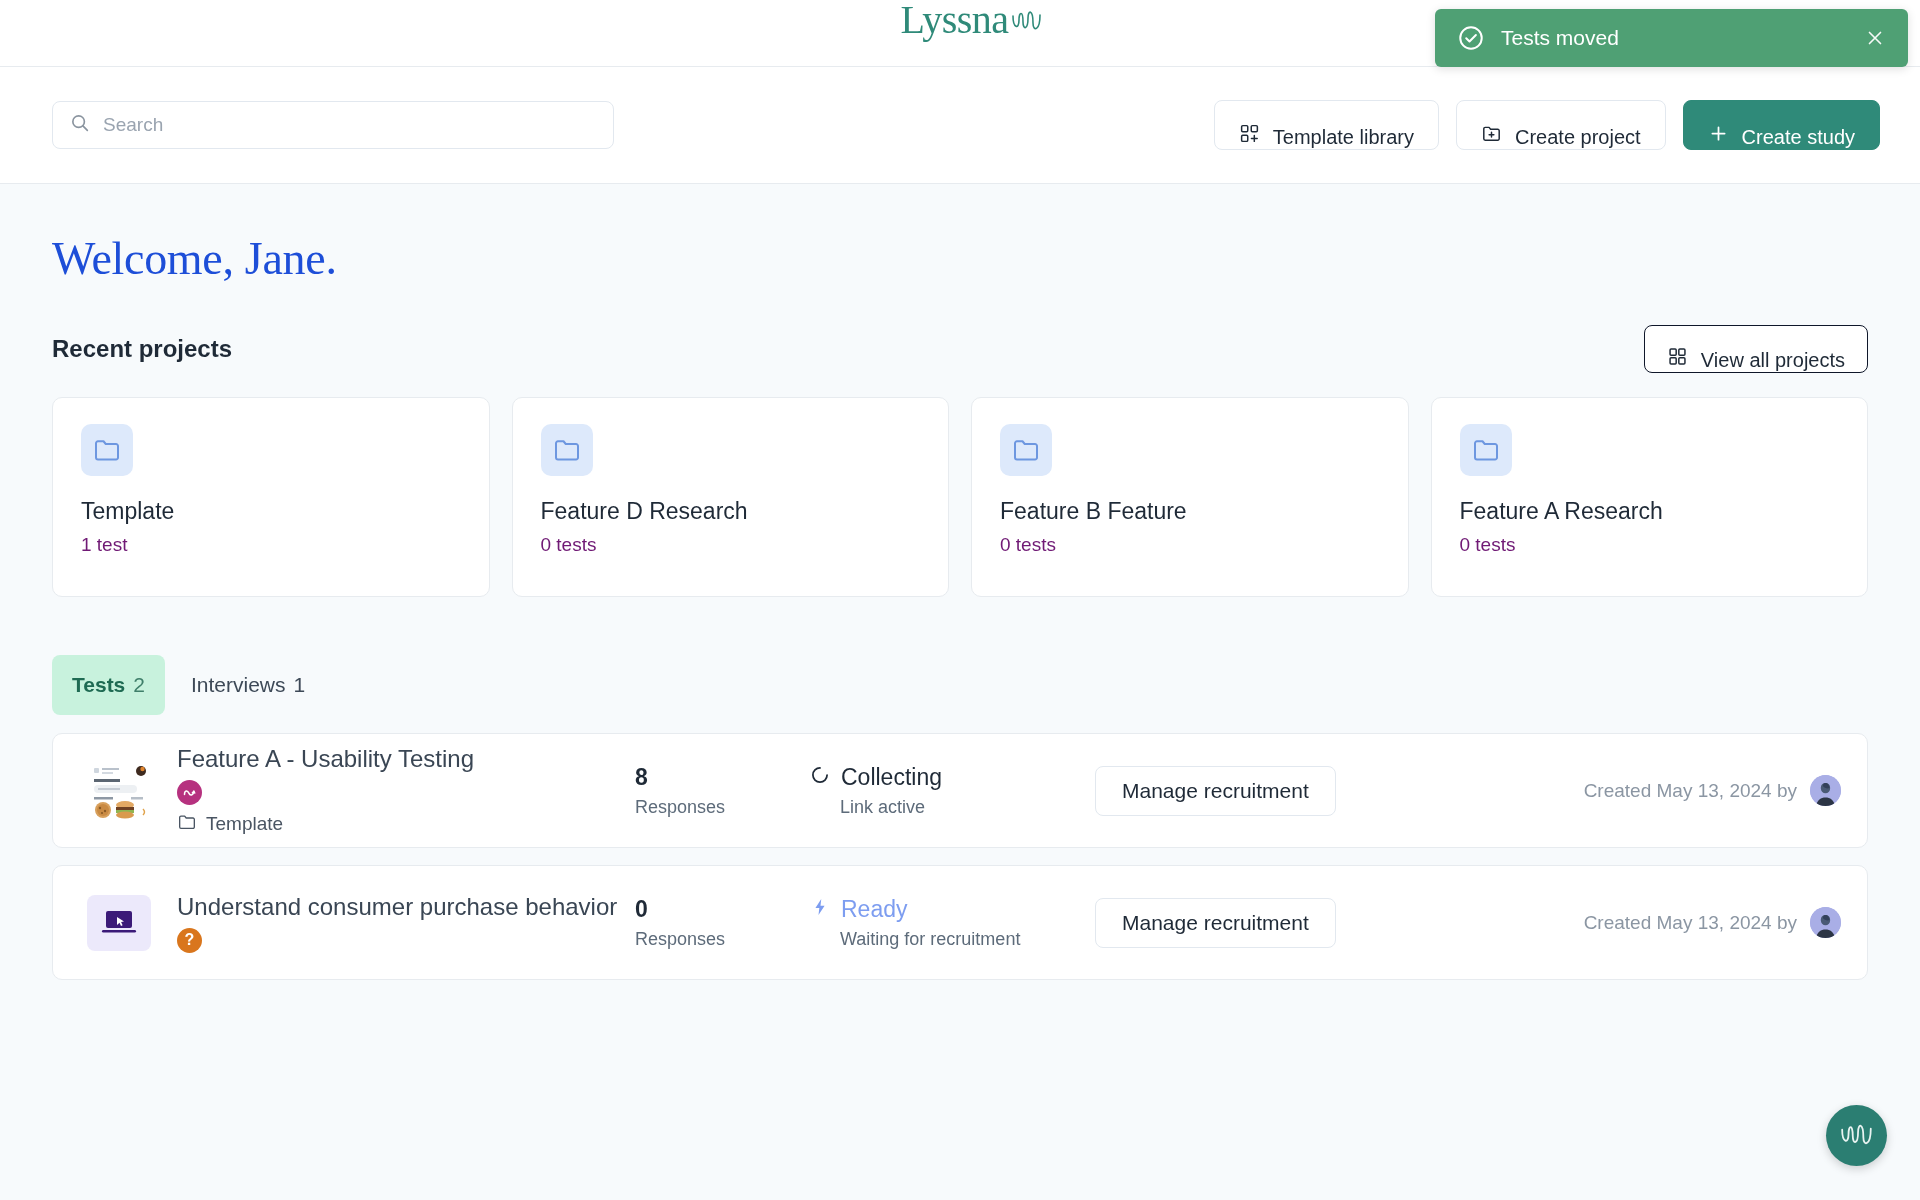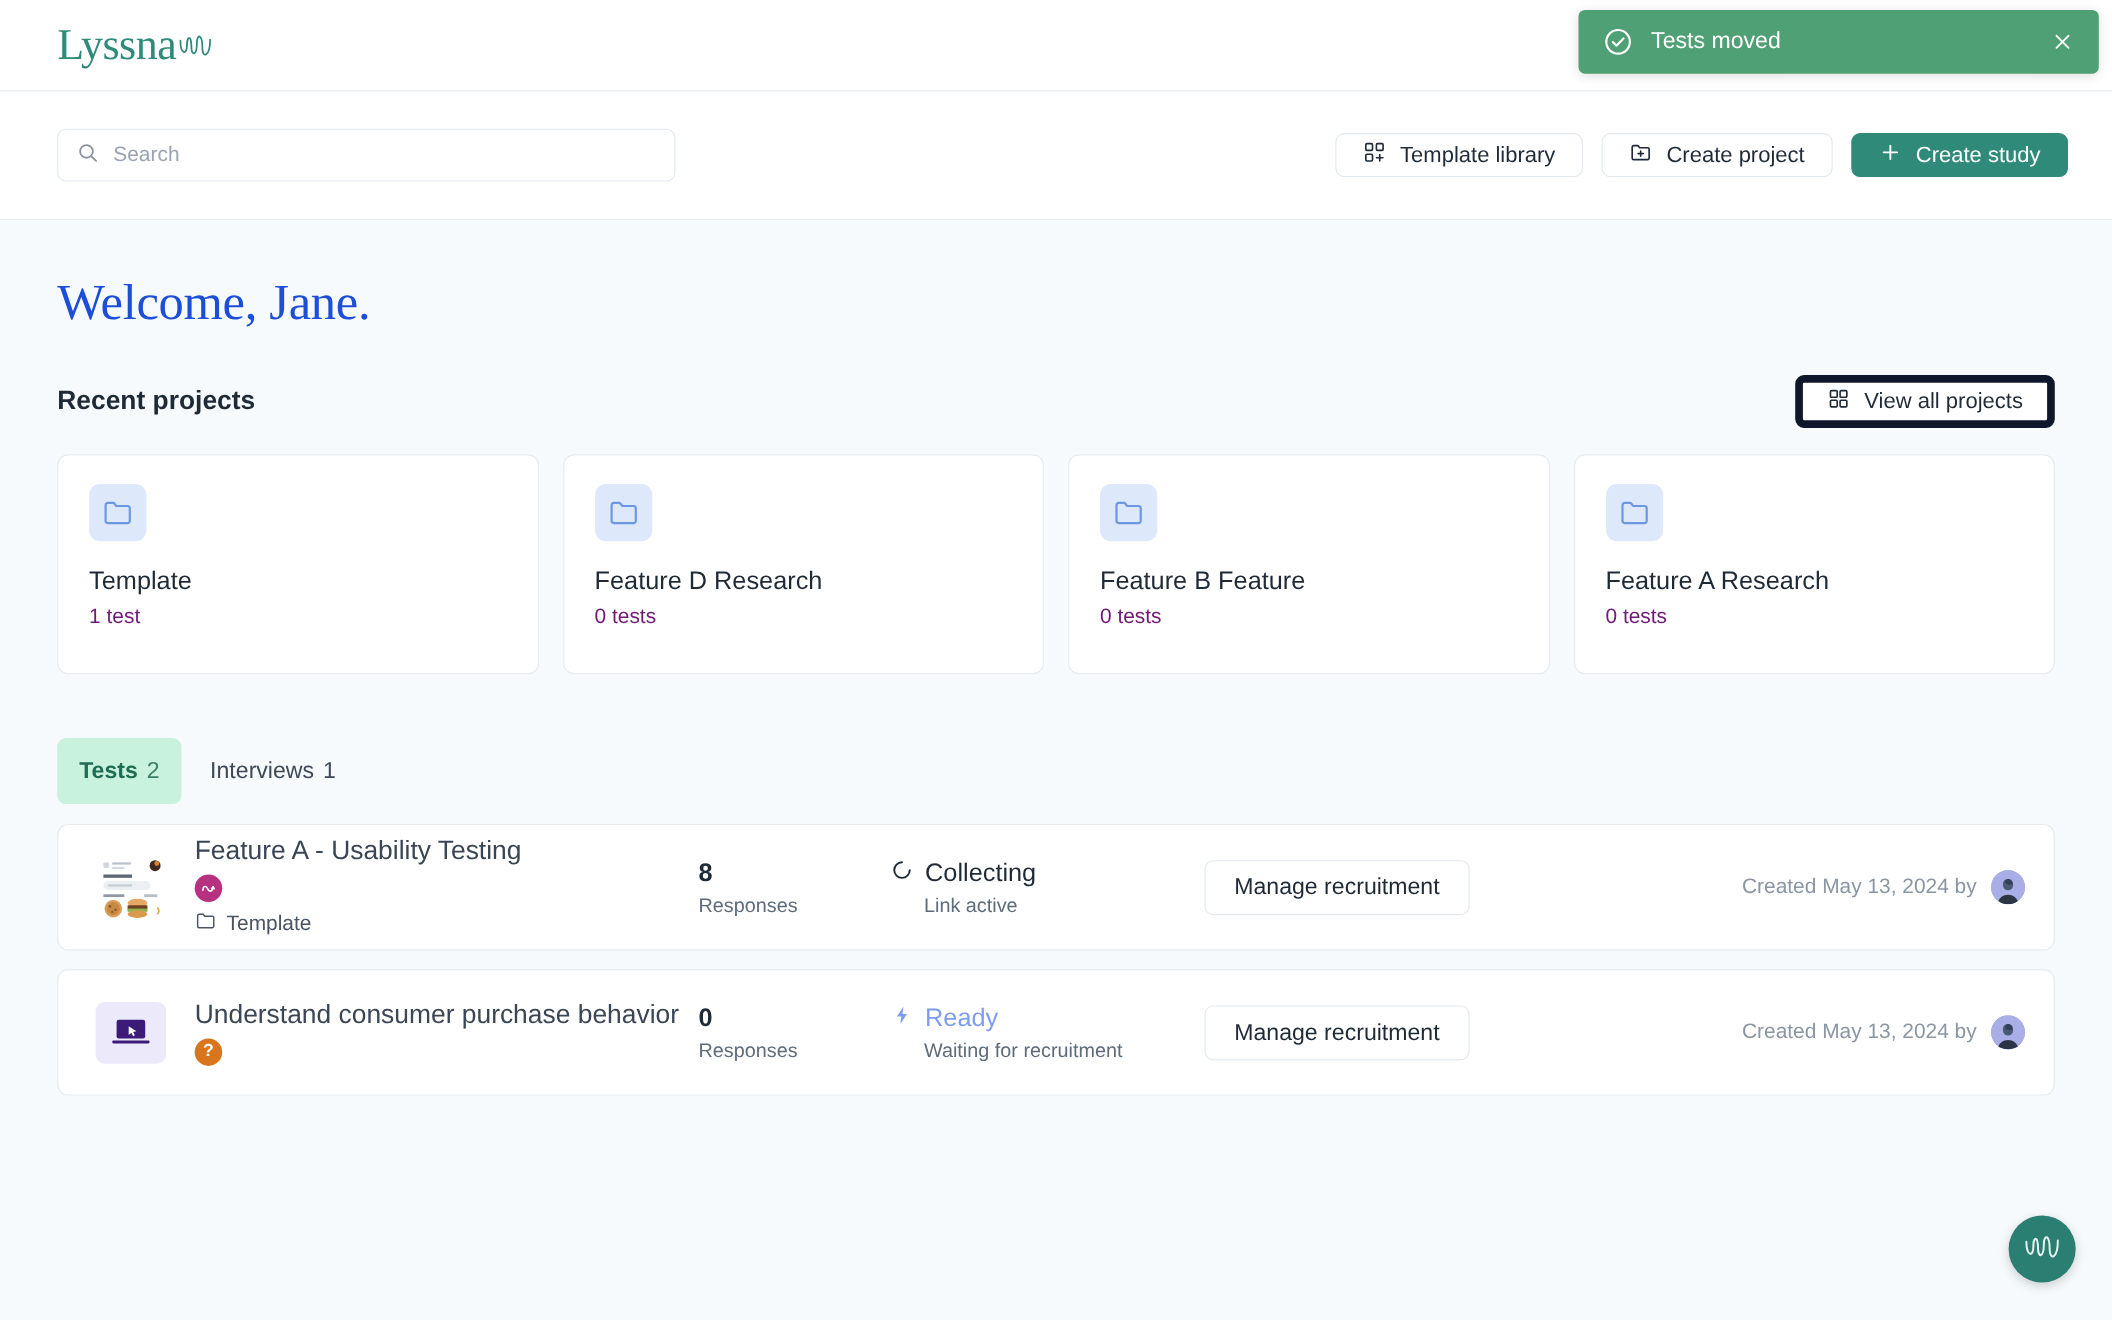--- a/index.html
+++ b/index.html
@@ -6,27 +6,28 @@
   html, body {
     width: 1920px; height: 1200px;
     font-family: "Liberation Sans", sans-serif;
     background: #f7fafc;
     overflow: hidden;
   }
   body { position: relative; }
 
   
   .topbar {
-    height: 83px;
+    height: 67px;
     background: #ffffff;
     border-bottom: 1px solid #e7ebef;
     display: flex;
     align-items: center;
     padding: 0 28px 0 52px;
     position: relative;
+    flex-direction: column;
   }
   .logo-wrap { display: flex; align-items: center; }
   .logo-text {
     font-family: "Liberation Serif", serif;
     font-size: 40px;
     color: #2f8a79;
     letter-spacing: -0.5px;
     line-height: 1;
   }
   .logo-squiggle { margin-left: 1px; display:flex; align-items:flex-end; }
@@ -90,25 +91,25 @@
     margin-left: 12px; width: 100%;
     background: transparent;
     font-family: "Liberation Sans", sans-serif;
   }
   .search-input::placeholder { color: #9aa4b0; }
   .subbar-actions {
     margin-left: auto;
     display: flex; align-items: center; gap: 17px;
   }
   .btn {
-    height: 40px;
+    height: 50px;
     border: 1px solid #e2e8ef;
     border-radius: 8px;
     background: #fff;
-    display: inline-flex; align-items: center; justify-content: center;
+    display: inline-flex; align-items: flex-end; justify-content: center;
     gap: 13px;
     padding: 0 24px;
     font-size: 20px;
     color: #1f2a37;
     cursor: pointer;
     white-space: nowrap;
     font-family: "Liberation Sans", sans-serif;
   }
   .btn-primary {
     background: #2f8a79;
@@ -128,24 +129,24 @@
   .section-head {
     display: flex; align-items: center;
     margin-top: 40px;
   }
   .section-title {
     font-size: 24px; font-weight: bold; color: #1f2a37;
   }
   .view-all {
     margin-left: auto;
     height: 48px;
-    border: 7px solid #0f172a;
+    border: 1px solid #0f172a;
     border-radius: 8px;
     background: #fff;
-    display: inline-flex; align-items: center; gap: 13px;
+    display: inline-flex; align-items: flex-end; gap: 13px;
     padding: 0 22px;
     font-size: 20px; color: #1f2a37;
     cursor: pointer;
   }
 
   
   .projects {
     display: flex; gap: 22px;
     margin-top: 24px;
   }

